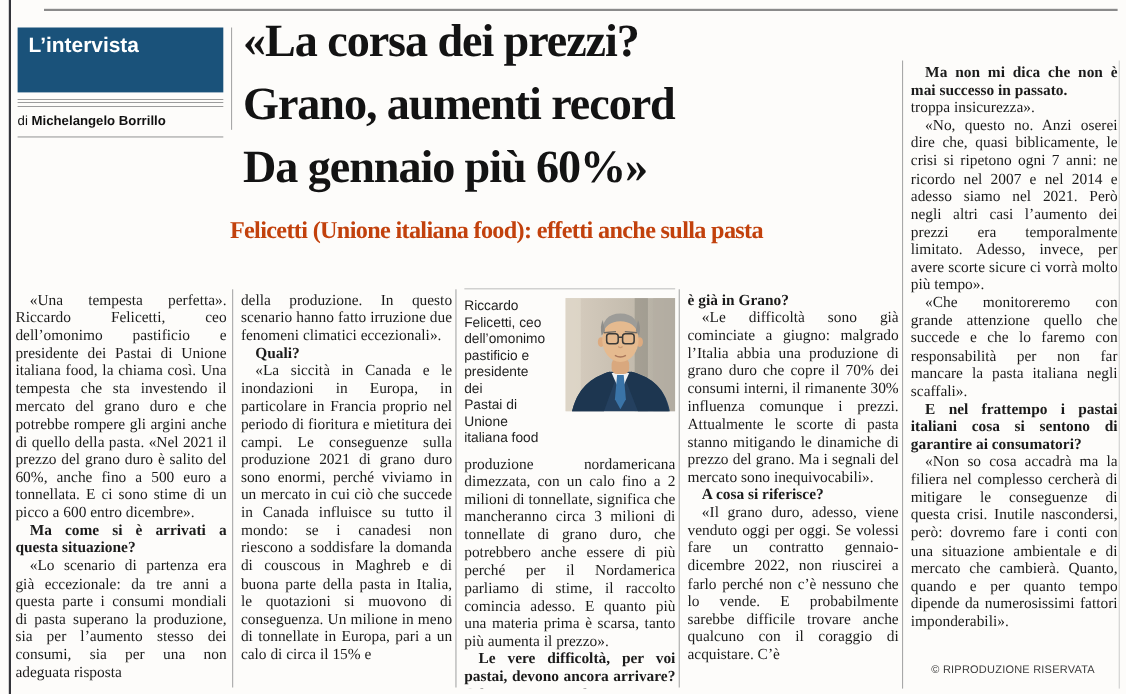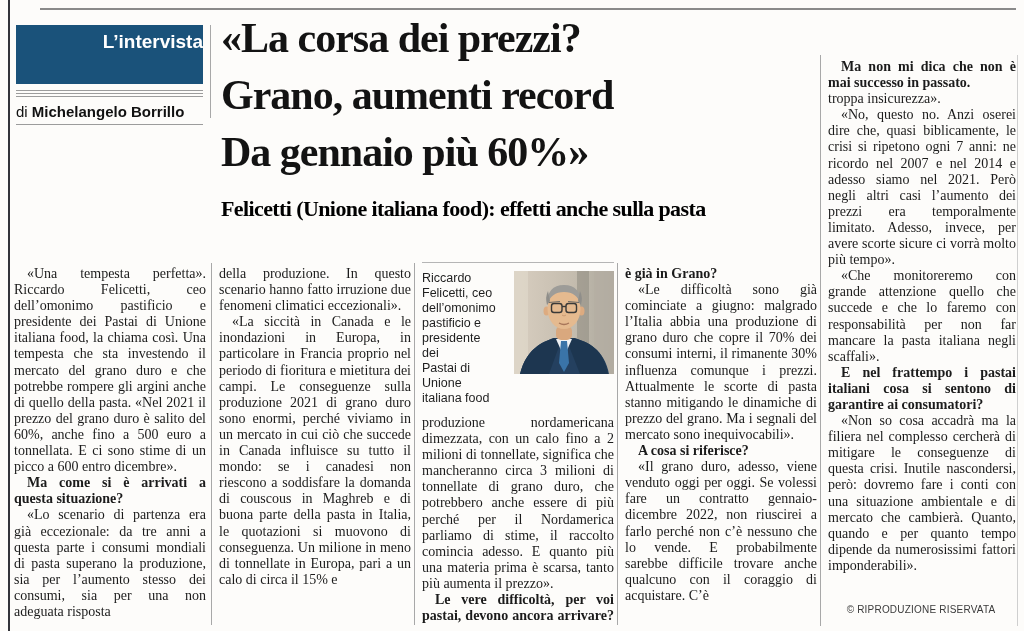--- a/index.html
+++ b/index.html
@@ -17,41 +17,41 @@
   .v-c1{left:211px;top:263px;height:362px;}
   .v-c2{left:414px;top:263px;height:362px;}
   .v-c3{left:617px;top:263px;height:362px;}
   .v-c4{left:820px;top:55px;height:571px;}
   .v-right{left:1017px;top:55px;height:571px;background:#cfcfcf;}
   
   .kicker-box{
     position:absolute;left:16px;top:25px;width:187px;height:59px;
     box-sizing:border-box;padding:6px 0 0 10px;
     background:#1a527a;color:#fff;
-    font-family:"Liberation Sans",sans-serif;font-weight:bold;font-size:19px;text-align:right;
+    font-family:"Liberation Sans",sans-serif;font-weight:bold;font-size:19px;
   }
   .triple-rule{
     position:absolute;left:16px;top:90px;width:187px;height:8px;
     background:repeating-linear-gradient(to bottom,#9c9c9c 0 1px,transparent 1px 3px);
   }
   .byline{
     position:absolute;left:16px;top:103px;width:187px;
-    font-family:"Liberation Sans",sans-serif;font-size:15px;color:#111;
+    font-family:"Liberation Sans",sans-serif;font-size:12px;color:#111;
   }
   .byline b{font-weight:bold;}
   .byline-rule{left:16px;top:124px;width:187px;height:1px;}
   
   .headline{
     position:absolute;left:221px;top:10px;width:596px;margin:0;
     font-size:42px;line-height:57px;font-weight:bold;letter-spacing:-1px;
     color:#131313;white-space:pre-line;
   }
   .subhead{
-    position:absolute;left:221px;top:196px;width:600px;margin:0;
-    font-size:22px;font-weight:bold;letter-spacing:-0.6px;color:#000000;
+    position:absolute;left:209px;top:196px;width:600px;margin:0;
+    font-size:22px;font-weight:bold;letter-spacing:-0.6px;color:#c2410c;
   }
   
   .col{
     position:absolute;width:192px;overflow:hidden;
     font-size:14px;line-height:16.1px;text-align:justify;
   }
   .col-1{left:14px;top:266px;height:360px;}
   .col-2{left:219px;top:266px;height:360px;}
   .col-3{left:422px;top:262px;height:364px;}
   .col-4{left:625px;top:266px;height:360px;}
@@ -105,20 +105,21 @@
   <div class="v-rule v-c4"></div>
   <div class="v-rule v-right"></div>
 
   <div class="col col-1">
       <p class="para answer">«Una tempesta perfetta». Riccardo Felicetti, ceo dell’omonimo pastificio e presidente dei Pastai di Unione italiana food, la chiama così. Una tempesta che sta investendo il mercato del grano duro e che potrebbe rompere gli argini anche di quello della pasta. «Nel 2021 il prezzo del grano duro è salito del 60%, anche fino a 500 euro a tonnellata. E ci sono stime di un picco a 600 entro dicembre».</p>
       <p class="para question">Ma come si è arrivati a questa situazione?</p>
       <p class="para answer">«Lo scenario di partenza era già eccezionale: da tre anni a questa parte i consumi mondiali di pasta superano la produzione, sia per l’aumento stesso dei consumi, sia per una non adeguata risposta</p>
     </div>
   <div class="col col-2">
       <p class="para cont">della produzione. In questo scenario hanno fatto irruzione due fenomeni climatici eccezionali».</p>
+      <p class="para question">Quali?</p>
       <p class="para answer">«La siccità in Canada e le inondazioni in Europa, in particolare in Francia proprio nel periodo di fioritura e mietitura dei campi. Le conseguenze sulla produzione 2021 di grano duro sono enormi, perché viviamo in un mercato in cui ciò che succede in Canada influisce su tutto il mondo: se i canadesi non riescono a soddisfare la domanda di couscous in Maghreb e di buona parte della pasta in Italia, le quotazioni si muovono di conseguenza. Un milione in meno di tonnellate in Europa, pari a un calo di circa il 15% e</p>
     </div>
 
   <div class="col col-3">
     <figure class="portrait">
       <figcaption class="caption">Riccardo
 Felicetti, ceo
 dell’omonimo
 pastificio e
 presidente dei

